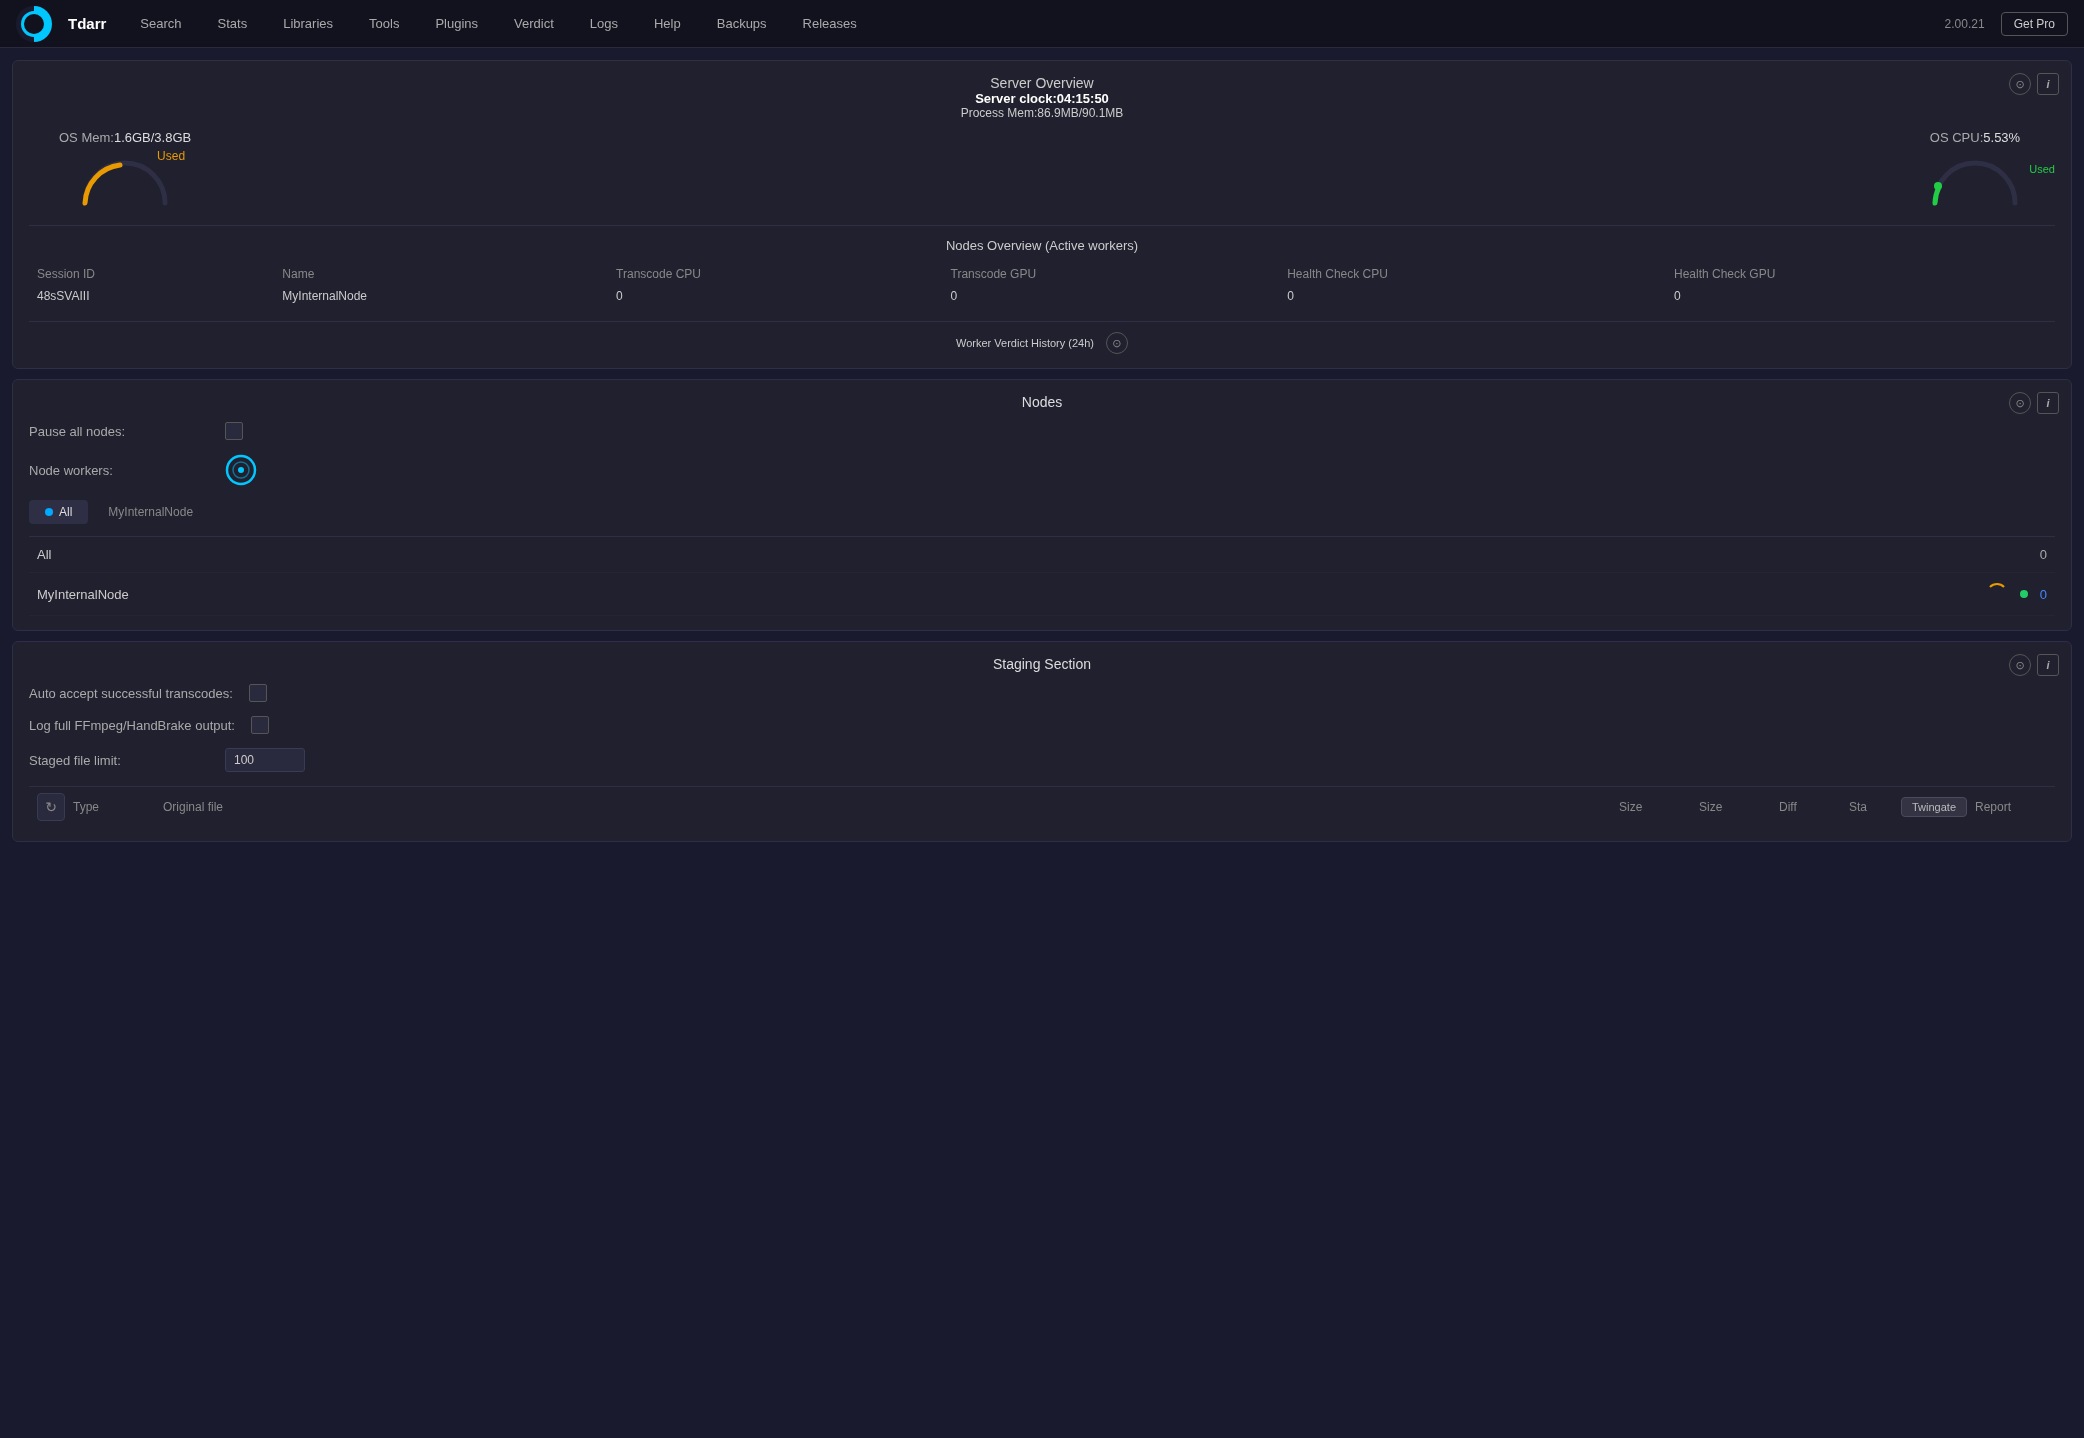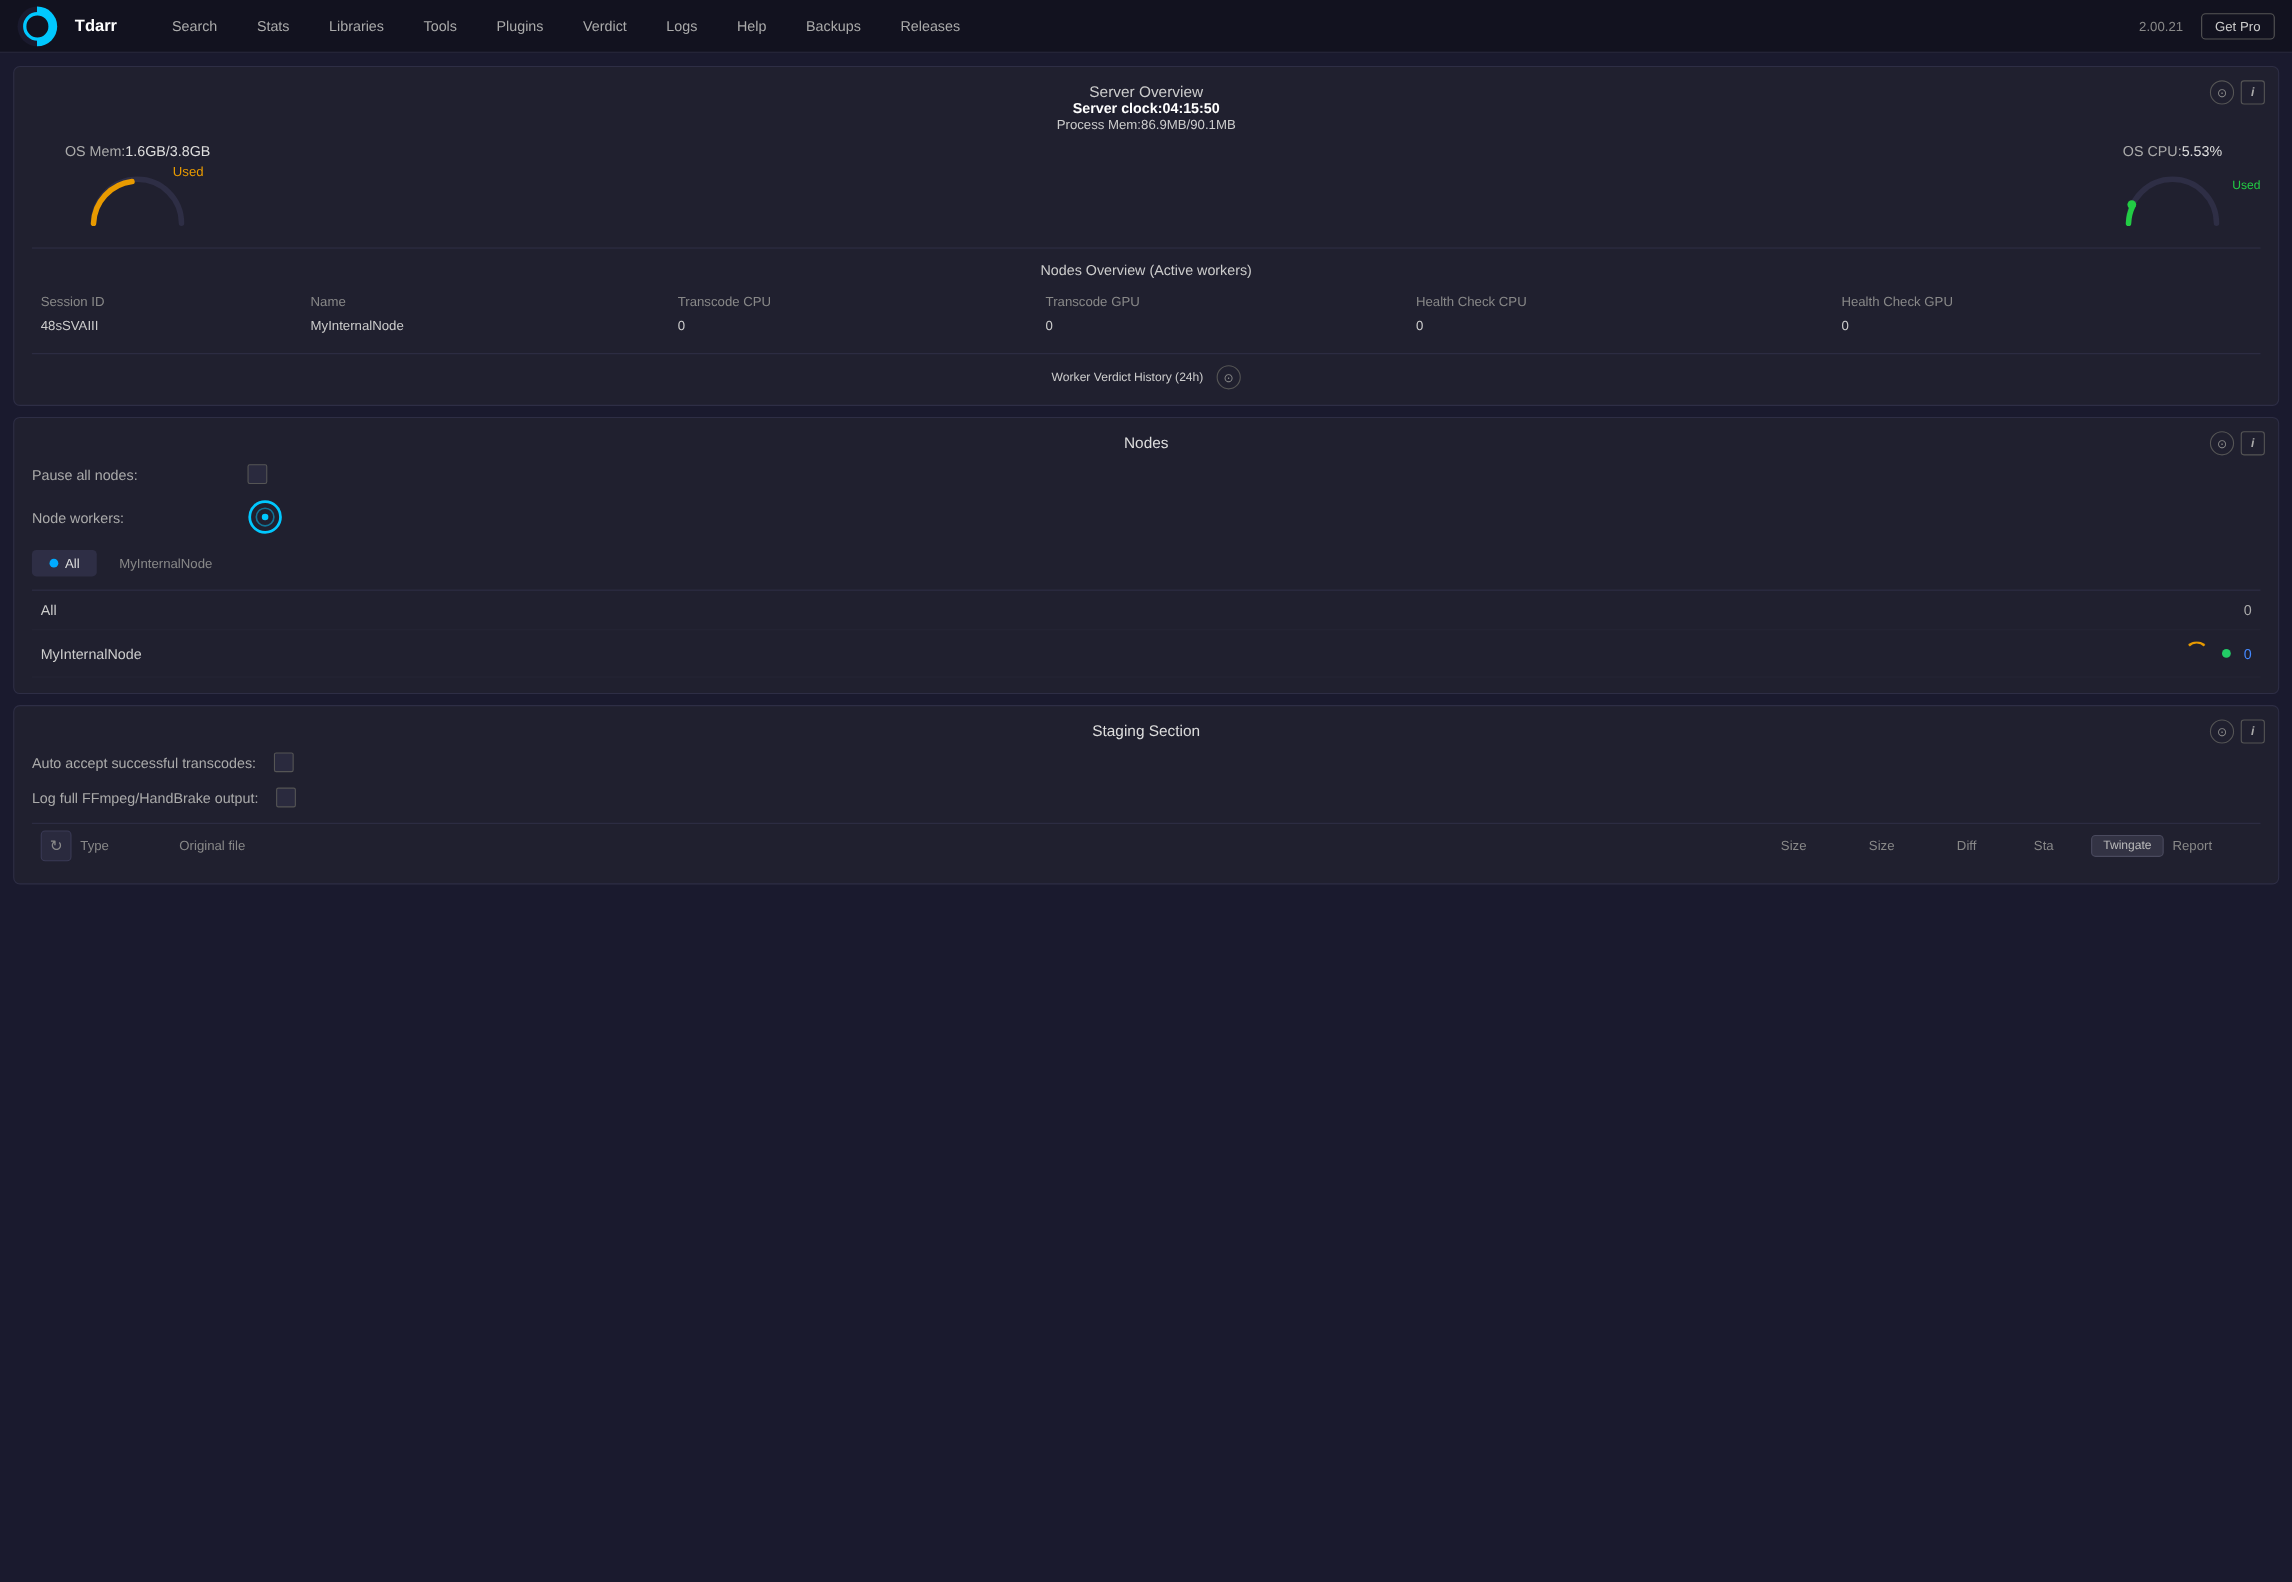--- a/index.html
+++ b/index.html
@@ -31,21 +31,21 @@
     .nav-logo-inner {
       width: 26px; height: 26px;
       border-radius: 50%;
       border: 3px solid #00c8ff;
       background: #12121f;
     }
     .nav-brand {
       color: #fff;
       font-weight: bold;
       font-size: 15px;
-      margin-right: 28px;
+      margin-right: 12px;
     }
     .nav-item {
       color: #aaa;
       padding: 6px 14px;
       cursor: pointer;
       border-radius: 4px;
       font-size: 13px;
     }
     .nav-spacer { flex: 1; }
     .nav-version { color: #888; font-size: 12px; margin-right: 8px; }
@@ -467,20 +467,24 @@
     <div class="form-row">
       <span class="form-label">Auto accept successful transcodes:</span>
       <div class="checkbox-box"></div>
     </div>
 
     <div class="form-row">
       <span class="form-label">Log full FFmpeg/HandBrake output:</span>
       <div class="checkbox-box"></div>
     </div>
 
+    <div class="form-row">
+      <span class="form-label">Staged file limit:</span>
+      <input type="text" class="input-field" value="100" style="">
+    </div>
 
 
     <div class="table-header-row">
       <div class="refresh-btn">↻</div>
       <div class="th-cell type">Type</div>
       <div class="th-cell original">Original file</div>
       <div class="th-cell size-col">Size</div>
       <div class="th-cell size-col">Size</div>
       <div class="th-cell diff-col">Diff</div>
       <div class="th-cell status">Sta</div>

